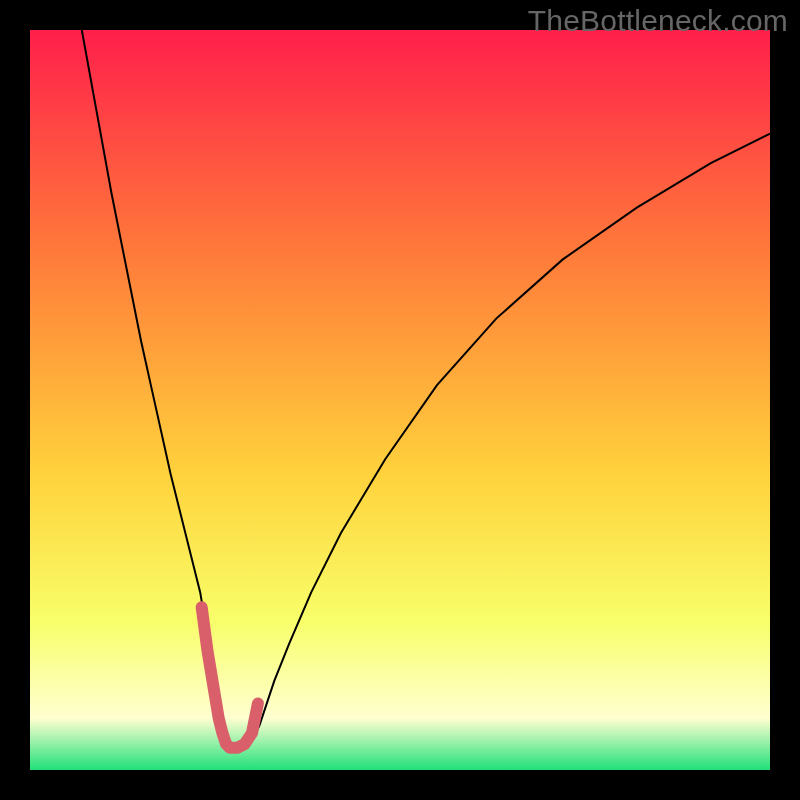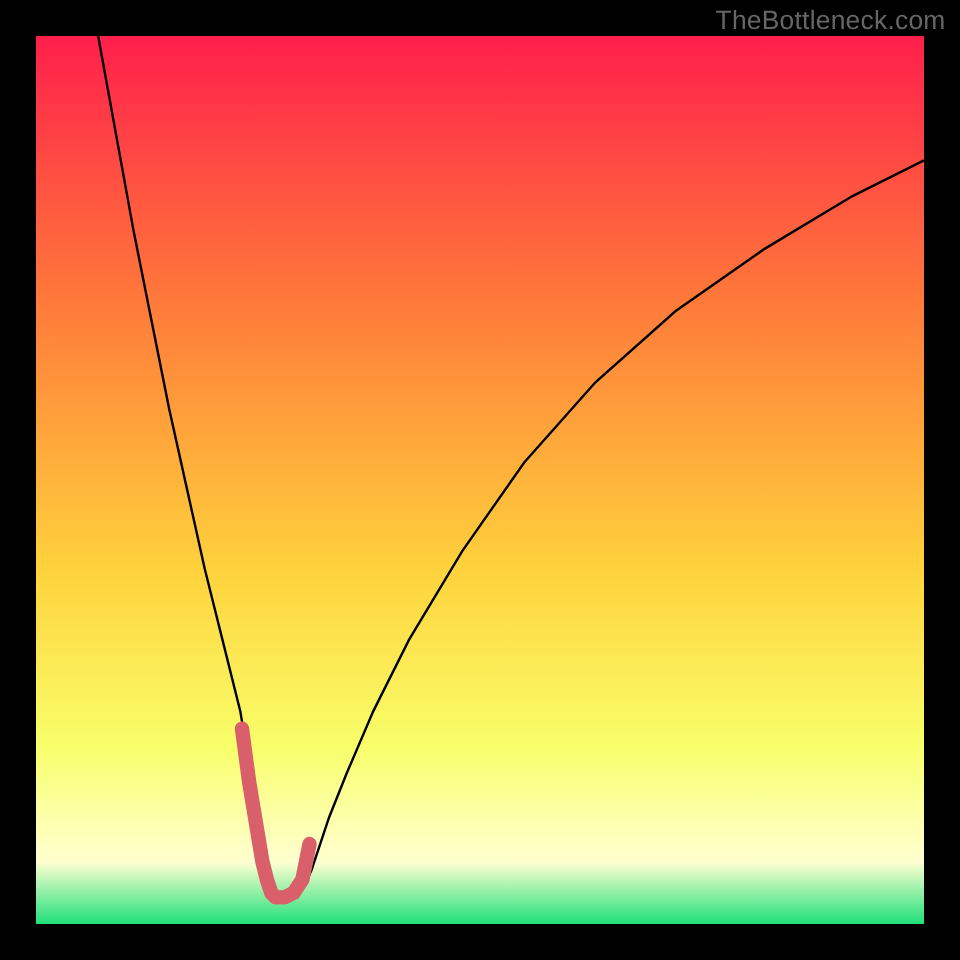--- a/index.html
+++ b/index.html
@@ -15,21 +15,21 @@
     position: relative;
     width: 800px;
     height: 800px;
     background: #000;
   }
   .watermark {
     position: absolute;
     top: 4px;
     right: 12px;
     color: #666;
-    font-size: 22px;
+    font-size: 30px;
     letter-spacing: 0.2px;
     z-index: 20;
   }
   svg.plot {
     position: absolute;
     top: 30px;
     left: 30px;
     width: 740px;
     height: 740px;
     z-index: 5;

